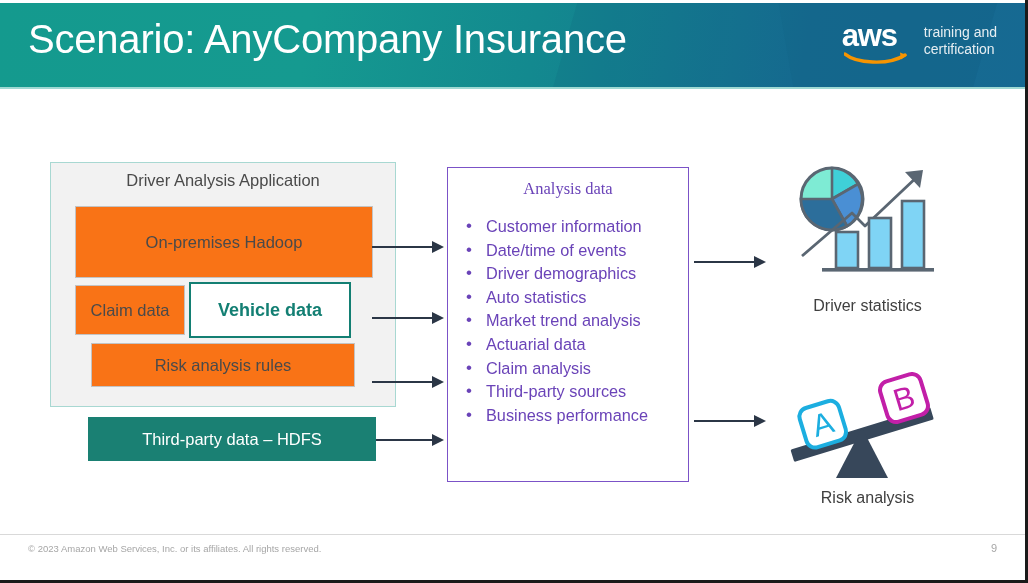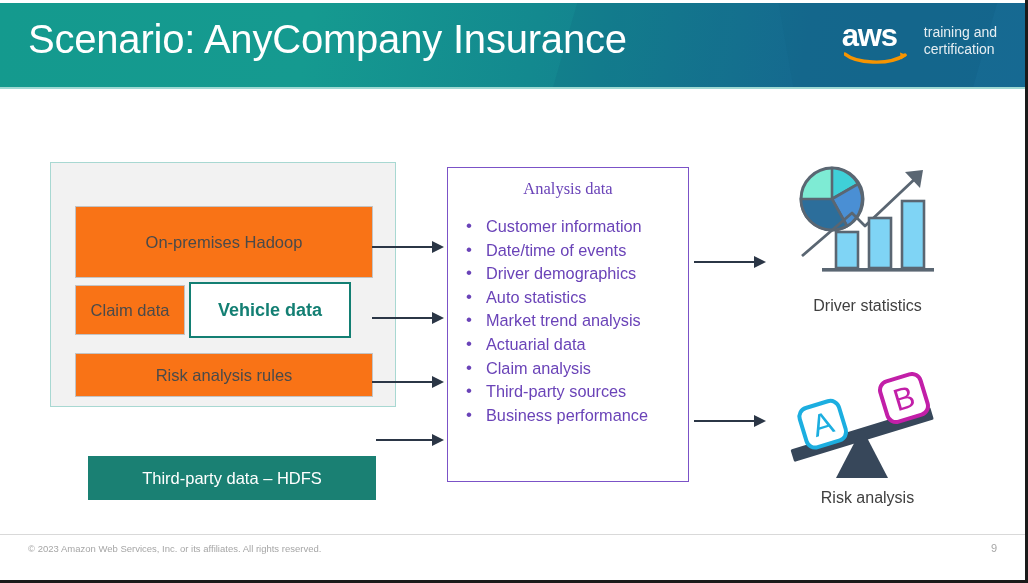--- a/index.html
+++ b/index.html
@@ -119,21 +119,21 @@
     border: 1.5px solid #c3c3c3;
     box-sizing: border-box;
     display: flex;
     align-items: center;
     justify-content: center;
     font-size: 16.5px;
     color: #4a4a4a;
   }
   .box-hadoop { left: 24px; top: 43px; width: 298px; height: 72px; }
   .box-driver { left: 24px; top: 122px; width: 110px; height: 50px; }
-  .box-rules  { left: 24px; top: 180px; width: 298px; height: 44px; margin-top: 10px; }
+  .box-rules  { left: 40px; top: 180px; width: 264px; height: 44px; }
 
   .box-vehicle {
     position: absolute;
     left: 138px; top: 119px;
     width: 162px; height: 56px;
     background: #ffffff;
     border: 2.5px solid #137f73;
     box-sizing: border-box;
     display: flex;
     align-items: center;
@@ -147,21 +147,20 @@
   .box-hdfs {
     position: absolute;
     left: 88px; top: 417px;
     width: 288px; height: 44px;
     background: #1a8073;
     display: flex;
     align-items: center;
     justify-content: center;
     font-size: 16.5px;
     color: #ffffff;
-    margin-top: 39px;
   }
 
   
   .analysis-box {
     position: absolute;
     left: 447px; top: 167px;
     width: 242px; height: 315px;
     background: #ffffff;
     border: 1.6px solid #7b52c7;
     box-sizing: border-box;
@@ -267,20 +266,21 @@
         <path d="M56,1.5 L63,4.2 L57,8.6 Z" fill="#F79400"></path>
       </svg>
     </div>
     <div class="aws-sub">
       <div>training and</div>
       <div>certification</div>
     </div>
   </div>
 
   <div class="app-box">
+    <div class="app-title">Driver Analysis Application</div>
 
     <div class="tealbox box-hadoop">On-premises Hadoop</div>
 
     <div class="tealbox box-driver">Claim data</div>
 
     <div class="box-vehicle">Vehicle data</div>
 
     <div class="tealbox box-rules">Risk analysis rules</div>
   </div>
 

